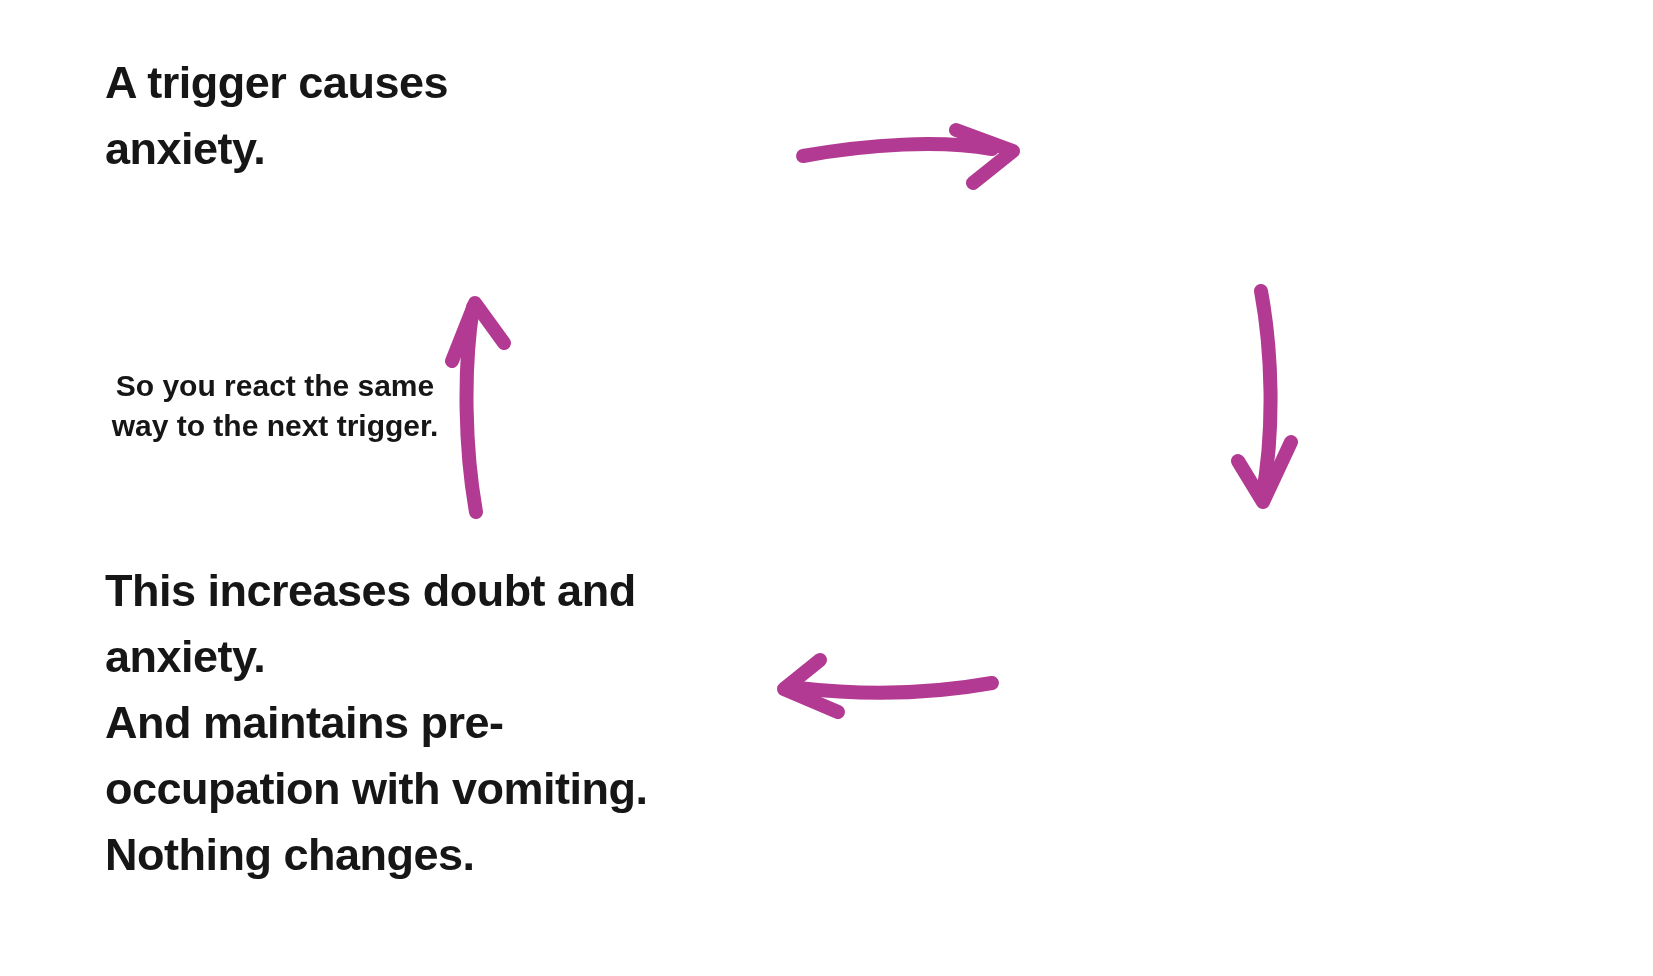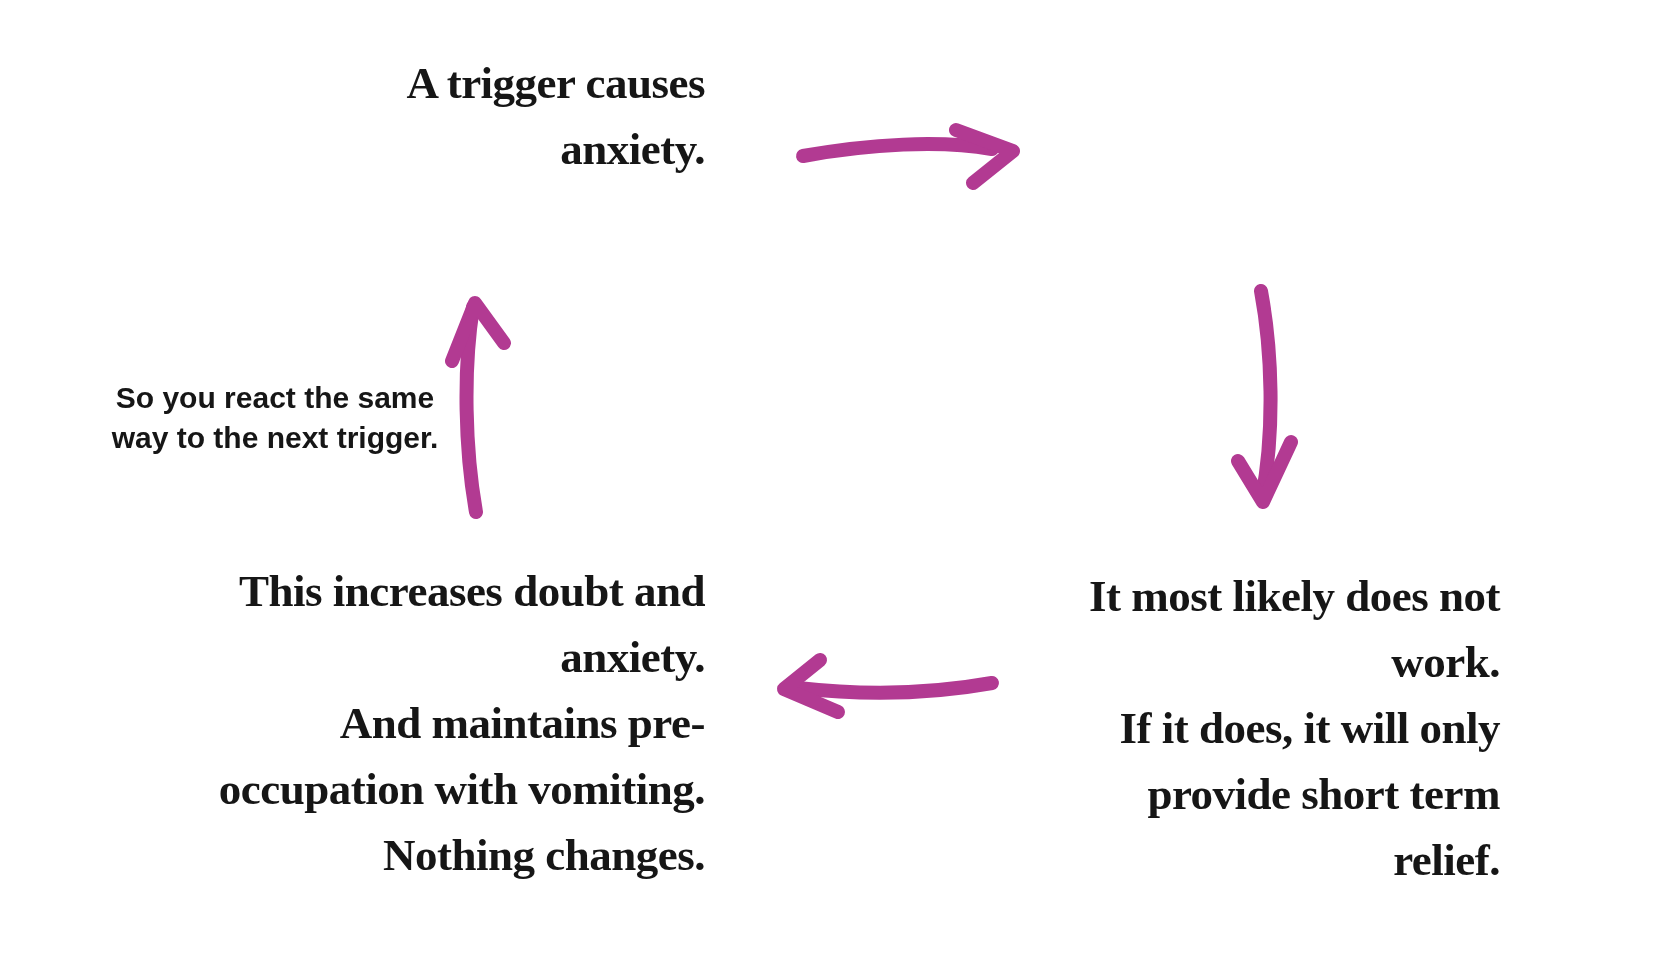--- a/index.html
+++ b/index.html
@@ -18,39 +18,37 @@
     width: 1653px; height: 976px;
     background: var(--bg-color);
     overflow: hidden;
   }
   .node {
     position: absolute;
     color: var(--text-color);
     font-weight: bold;
     font-size: 45px;
     line-height: 66px;
-    text-align: right;
+    text-align: left;
     white-space: pre-line;
     letter-spacing: -0.5px;
-    font-family: Liberation Serif, serif;
   }
   .node-top-left   { left: 105px;  top: 50px;  width: 600px; }
   .node-top-right  { left: 1013px; top: 50px;  width: 500px; }
   .node-bottom-left{ left: 105px;  top: 558px; width: 600px; }
   .node-bottom-right{ left: 1000px; top: 563px; width: 500px; }
   .note {
     position: absolute;
     left: 75px; top: 366px; width: 400px;
     color: var(--text-color);
     font-weight: bold;
     font-size: 30px;
     line-height: 40px;
     text-align: center;
     white-space: pre-line;
-    margin-top: 12px;
   }
   svg.arrows {
     position: absolute;
     left: 0; top: 0;
     width: 1653px; height: 976px;
     pointer-events: none;
   }
   svg.arrows path {
     fill: none;
     stroke: var(--arrow-color);
@@ -61,25 +59,20 @@
 </style>
 </head>
 <body>
 
 <div class="canvas">
 
   <div class="node node-top-left">A trigger causes
 anxiety.</div>
 
 
-  <div class="node node-bottom-right">It most likely does not
-work.
-If it does, it will only
-provide short term
-relief.</div>
 
   <div class="node node-bottom-left">This increases doubt and
 anxiety.
 And maintains pre-
 occupation with vomiting.
 Nothing changes.</div>
 
   <div class="note">So you react the same
 way to the next trigger.</div>
 

